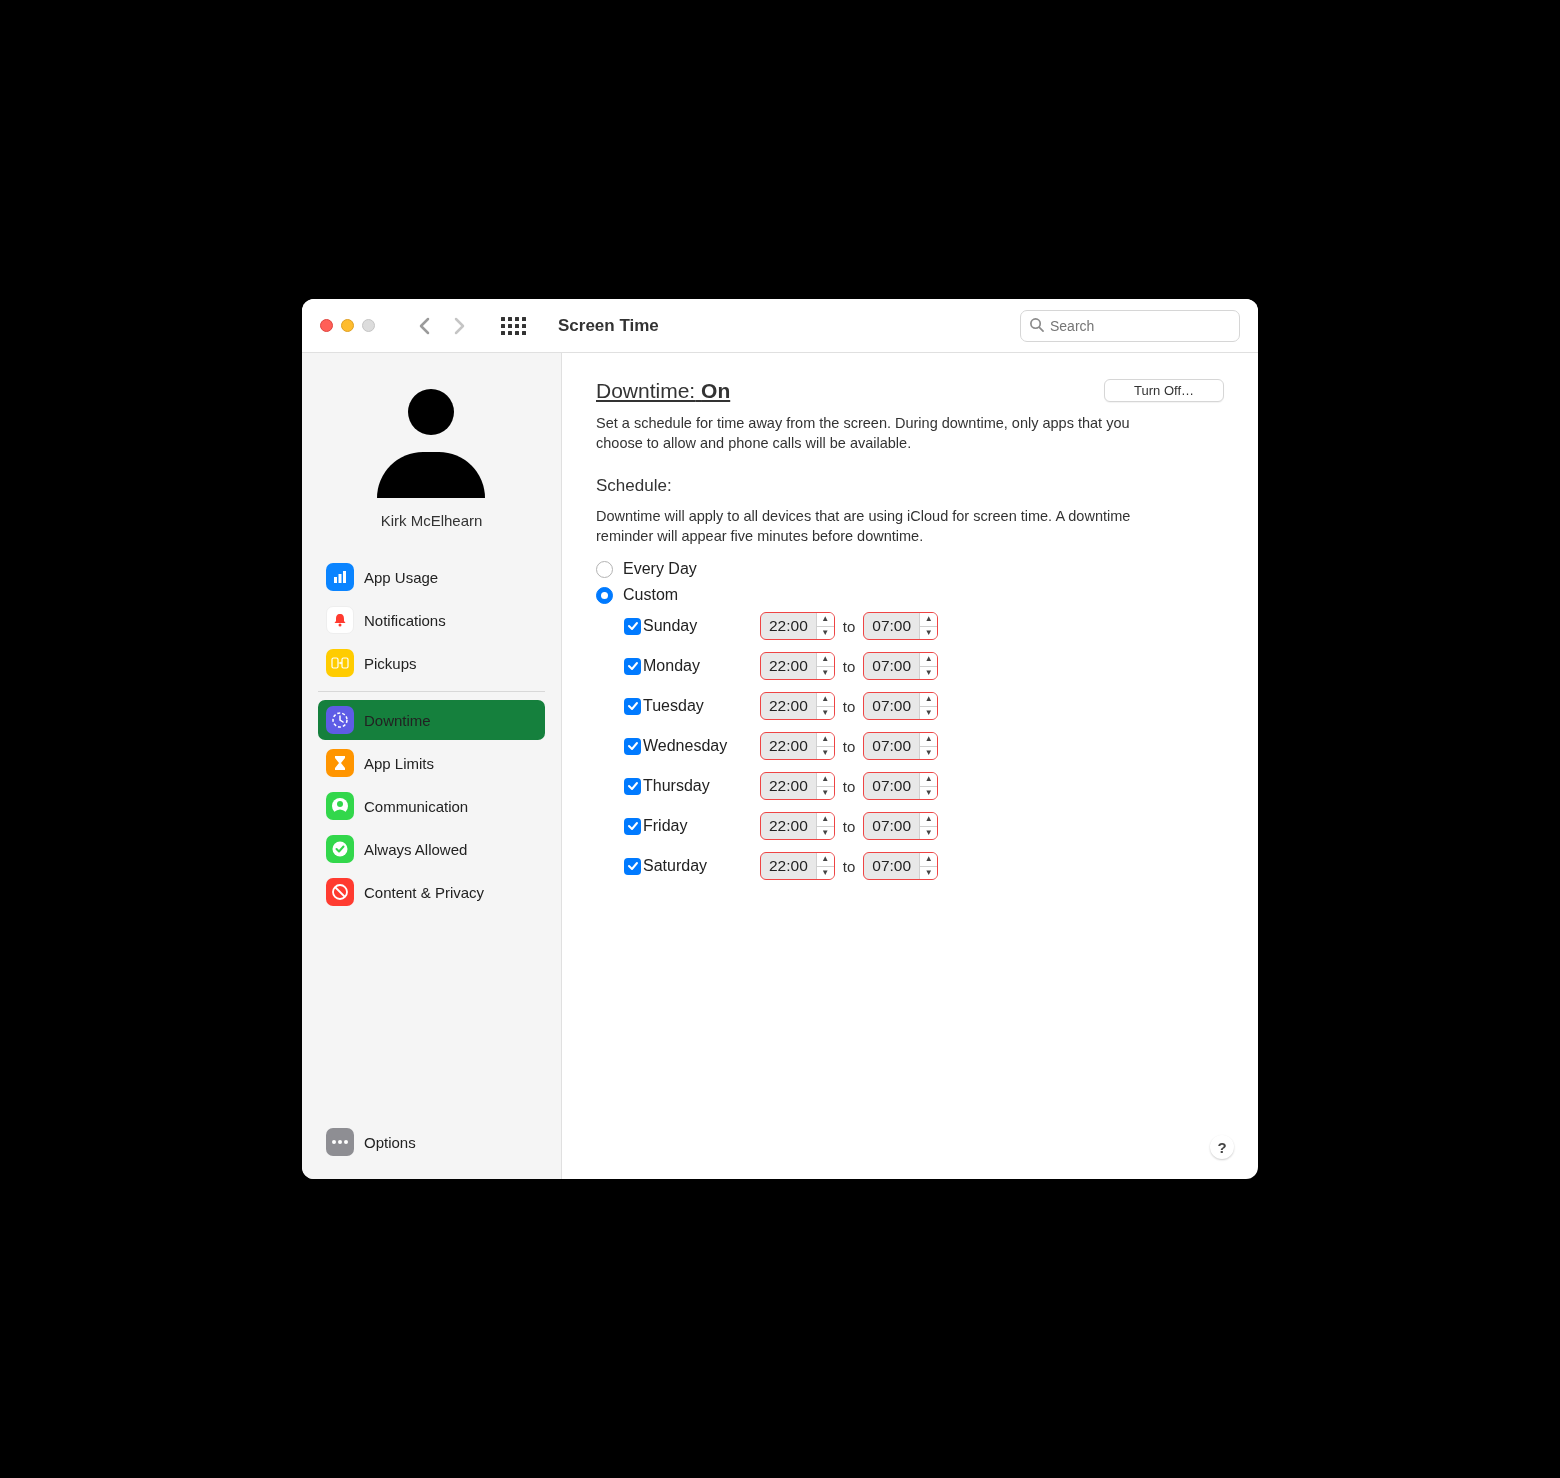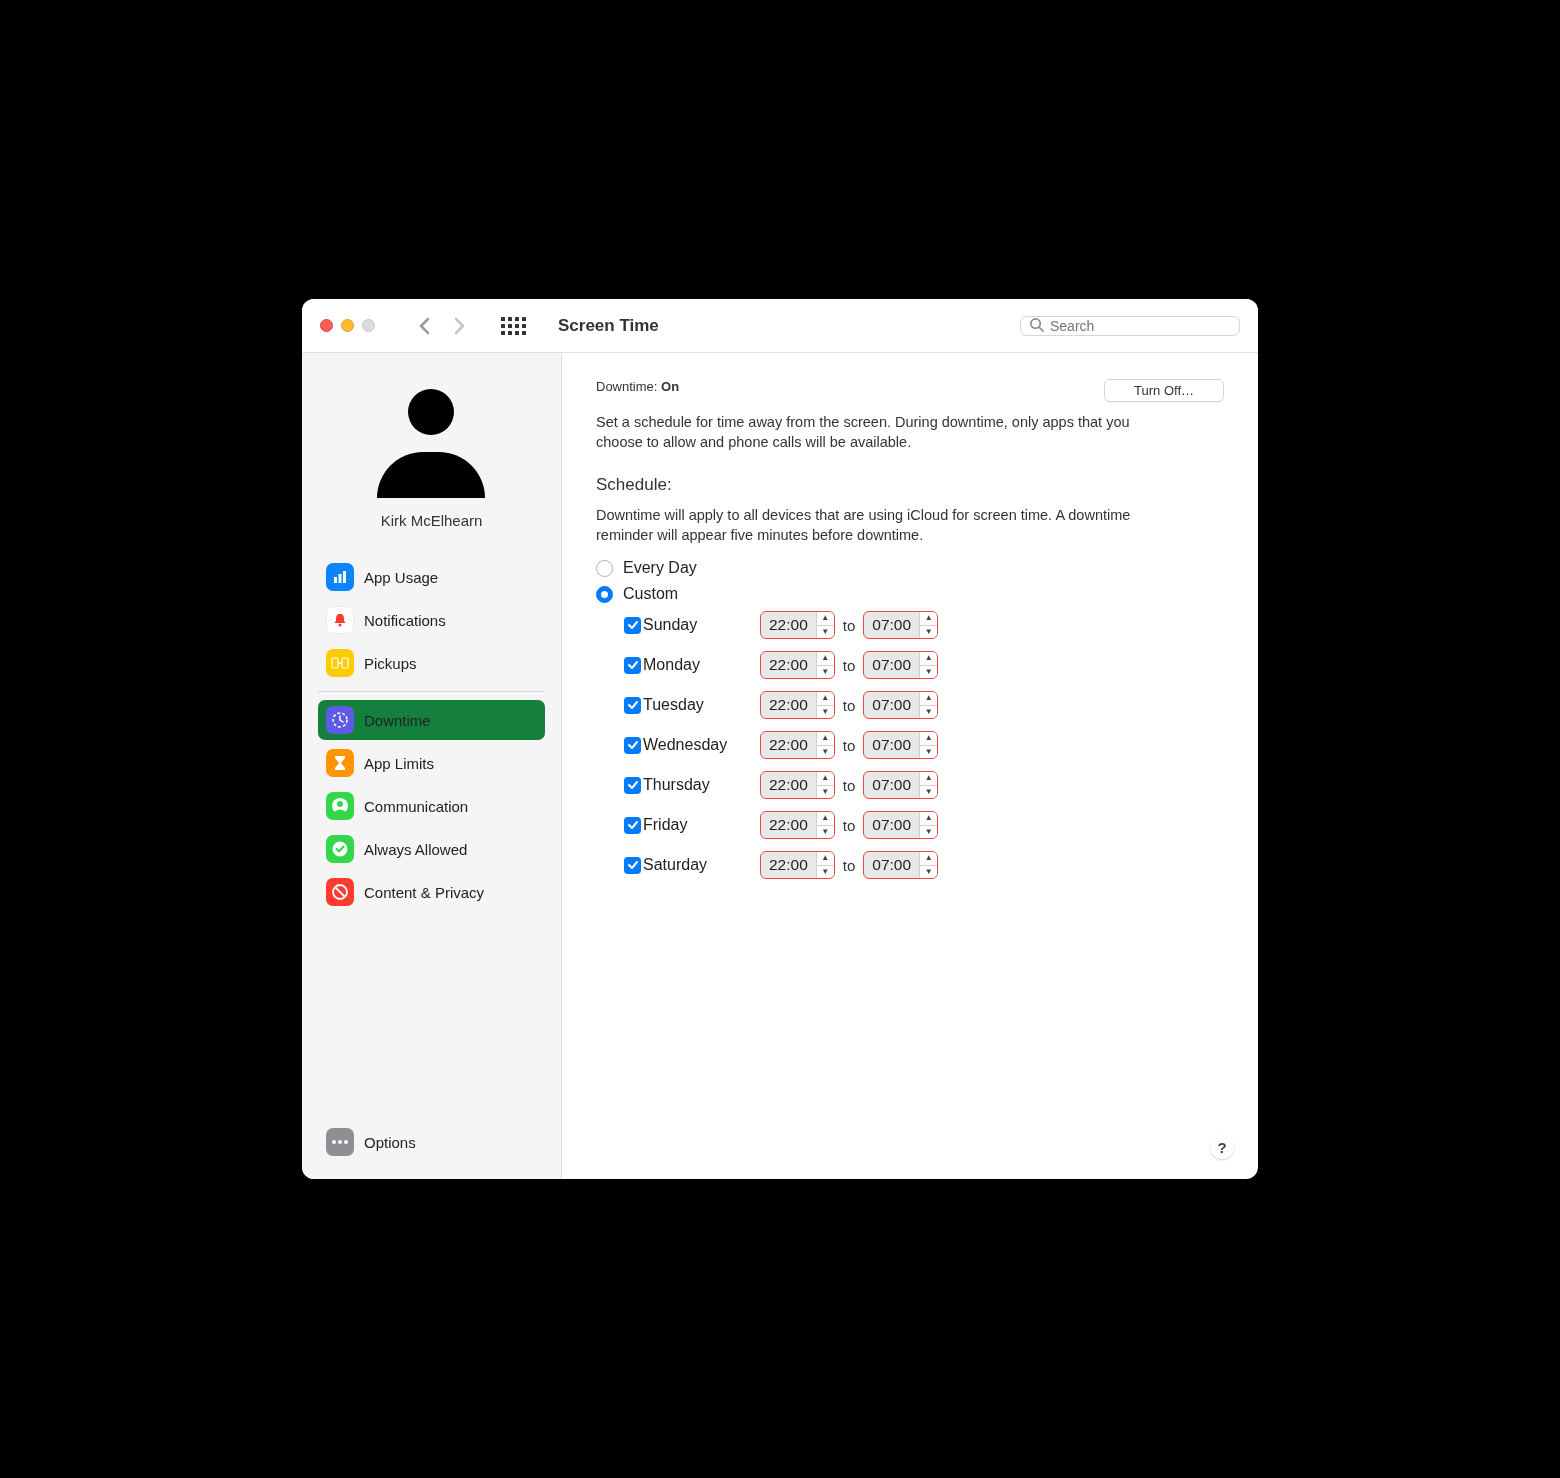--- a/index.html
+++ b/index.html
@@ -53,21 +53,21 @@
       cursor: default;
     }
     .apps-grid span { width: 4px; height: 4px; background: #333; border-radius: 0.5px; }
     .window-title {
       font-size: 17px; font-weight: 600; color: #333;
       margin-left: 6px;
     }
     .spacer { flex: 1; }
     .search-field {
       display: flex; align-items: center;
-      width: 220px; height: 20px;
+      width: 220px; height: 32px;
       background: #fff;
       border: 1px solid #d6d6d6;
       border-radius: 7px;
       padding: 0 8px;
       gap: 6px;
       color: #8b8b8b;
     }
     .search-field input {
       border: none; outline: none; width: 100%;
       font-size: 14px;
@@ -125,21 +125,21 @@
     .main {
       flex: 1;
       padding: 26px 34px;
       overflow-y: auto;
       position: relative;
     }
     .section-head {
       display: flex; align-items: flex-start;
       gap: 12px;
     }
-    .section-title { font-size: 13px; color: #333; }
+    .section-title { font-size: 21px; color: #333; text-decoration: underline; }
     .section-title b { font-weight: 600; }
     .turnoff-btn {
       margin-left: auto;
       background: #fff;
       border: 1px solid #d6d6d6;
       border-radius: 6px;
       padding: 3px 29px;
       font-size: 13px;
       color: #333;
       cursor: default;

